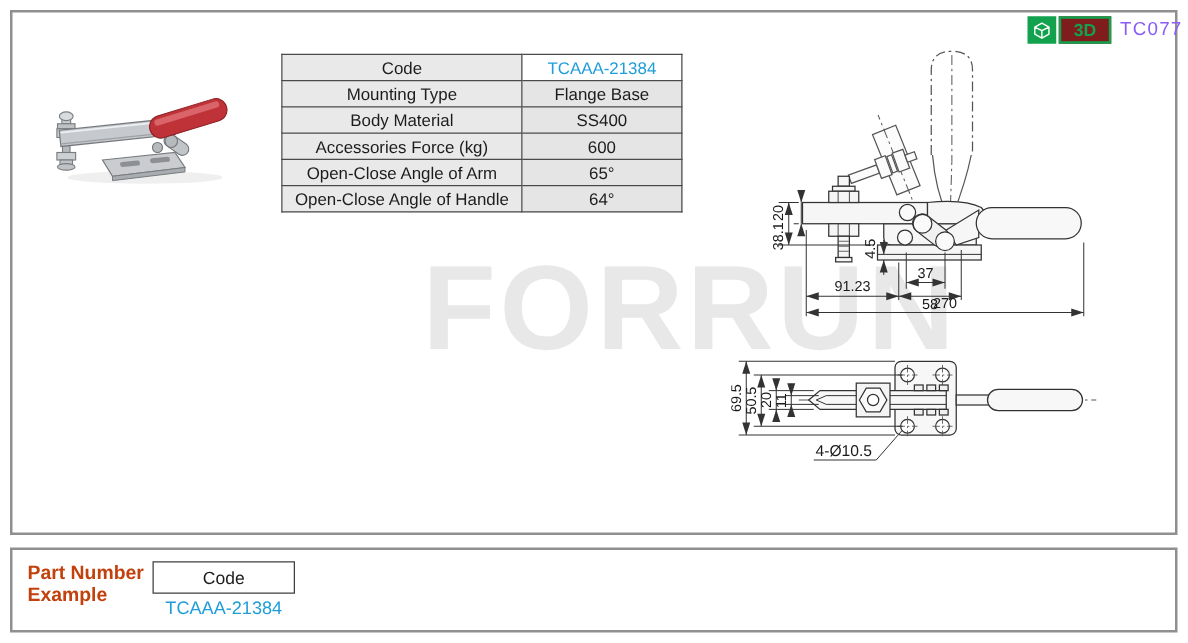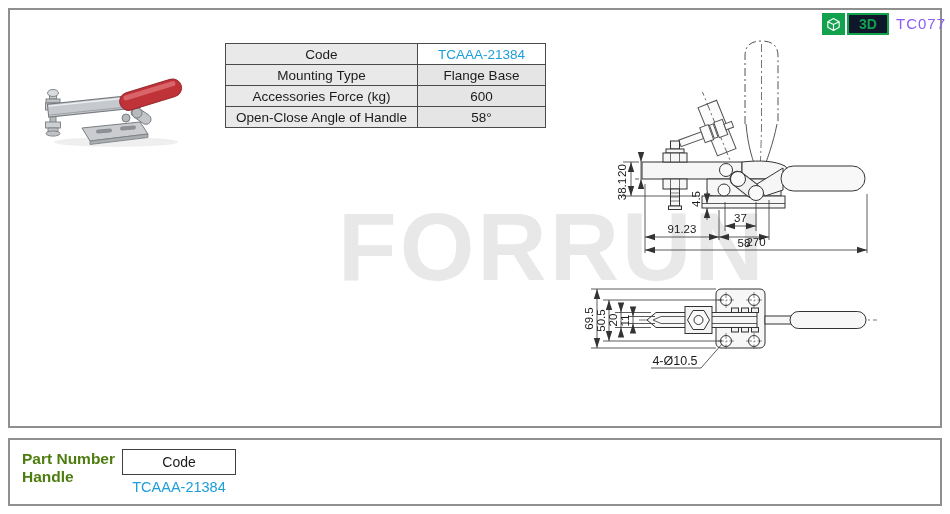--- a/index.html
+++ b/index.html
@@ -11,40 +11,40 @@
   .bottom-box { position:absolute; left:8px; top:438px; width:934px; height:68px;
                 border:2px solid #8f8f8f; background:#fff; }
 
   .watermark { position:absolute; left:338px; top:192px; z-index:1;
                font-size:96px; font-weight:bold; letter-spacing:3px;
                color:#e8e8e8; user-select:none; white-space:nowrap; }
 
   
   .badge-3d { position:absolute; left:822px; top:13px; z-index:3; display:flex; align-items:stretch; height:22px; }
   .badge-3d .cube { width:23px; height:22px; background:#12a24e; display:flex; align-items:center; justify-content:center; }
-  .badge-3d .lbl { width:42px; height:22px; background:#0f172a; border:2px solid #12a24e; margin-left:2px;
+  .badge-3d .lbl { width:42px; height:22px; background:#7f1d1d; border:2px solid #12a24e; margin-left:2px;
                    color:#12a24e; font-size:14px; font-weight:bold; display:flex; align-items:center; justify-content:center; }
   .page-code { position:absolute; left:896px; top:15px; z-index:3; font-size:15px; color:#8b5cf6; letter-spacing:1px; }
 
   
   table.spec { position:absolute; left:225px; top:43px; z-index:2;
                border-collapse:collapse; table-layout:fixed; }
   table.spec td { border:1px solid #4a4a4a; height:21px; padding:0 4px;
                   font-size:13.5px; color:#1c1c1c; text-align:center; vertical-align:middle; }
   table.spec td.lab { width:192px; background:#e9e9e9; }
   table.spec td.val { width:128px; background:#e5e5e5; }
   table.spec tr:first-child td.val { background:#ffffff; color:#1d9dd9; }
 
   .photo { position:absolute; left:36px; top:78px; z-index:2; }
   .drawing-top { position:absolute; left:595px; top:32px; z-index:2; }
   .drawing-bottom { position:absolute; left:585px; top:273px; z-index:2; }
 
   
   .pn-title { position:absolute; left:22px; top:450px; z-index:2; font-size:15.5px; font-weight:bold;
-              color:#4d7c0f; line-height:18px; }
+              color:#c2410c; line-height:18px; }
   .pn-codebox { position:absolute; left:122px; top:449px; width:114px; height:26px; z-index:2;
                 border:1.5px solid #3f3f3f; background:#fff; display:flex; align-items:center; justify-content:center;
                 font-size:14px; color:#1a1a1a; }
   .pn-codeval { position:absolute; left:122px; top:479px; width:114px; z-index:2; text-align:center;
                 font-size:14.5px; color:#1d9dd9; }
 
   svg text { font-family:"Liberation Sans", sans-serif; fill:#1a1a1a; }
 </style>
 </head>
 <body>
@@ -117,26 +117,34 @@
     <tbody>
         <tr>
           <td class="lab">Code</td>
           <td class="val">TCAAA-21384</td>
         </tr>
     <tr>
           <td class="lab">Mounting Type</td>
           <td class="val">Flange Base</td>
         </tr>
     <tr>
+          <td class="lab">Body Material</td>
+          <td class="val">SS400</td>
+        </tr>
+    <tr>
           <td class="lab">Accessories Force (kg)</td>
           <td class="val">600</td>
         </tr>
     <tr>
+          <td class="lab">Open-Close Angle of Arm</td>
+          <td class="val">65°</td>
+        </tr>
+    <tr>
           <td class="lab">Open-Close Angle of Handle</td>
-          <td class="val">58°</td>
+          <td class="val">64°</td>
         </tr>
   </tbody>
     </table>
 
   <svg class="drawing-top" width="290" height="228" viewBox="0 0 290 228">
     <defs>
       <marker id="arr" markerUnits="userSpaceOnUse" markerWidth="11" markerHeight="8" viewBox="0 0 11 8" refX="10.5" refY="4" orient="auto-start-reverse">
         <path d="M0.5,0.8 L10.5,4 L0.5,7.2 Z" fill="#333"></path>
       </marker>
     </defs>
@@ -296,18 +304,18 @@
       <text transform="translate(20,47.5) rotate(-90)">50.5</text>
       <text transform="translate(32,47) rotate(-90)">20</text>
       <text transform="translate(44,47.5) rotate(-90)">11</text>
       <text x="90" y="92" font-size="12.5">4-Ø10.5</text>
     </g>
   </svg>
 
   <div class="bottom-box"></div>
   <div class="pn-title">
     <div>Part Number</div>
-    <div>Handle</div>
+    <div>Example</div>
   </div>
   <div class="pn-codebox">Code</div>
   <div class="pn-codeval">TCAAA-21384</div>
 
 </div>
 
 </body></html>

